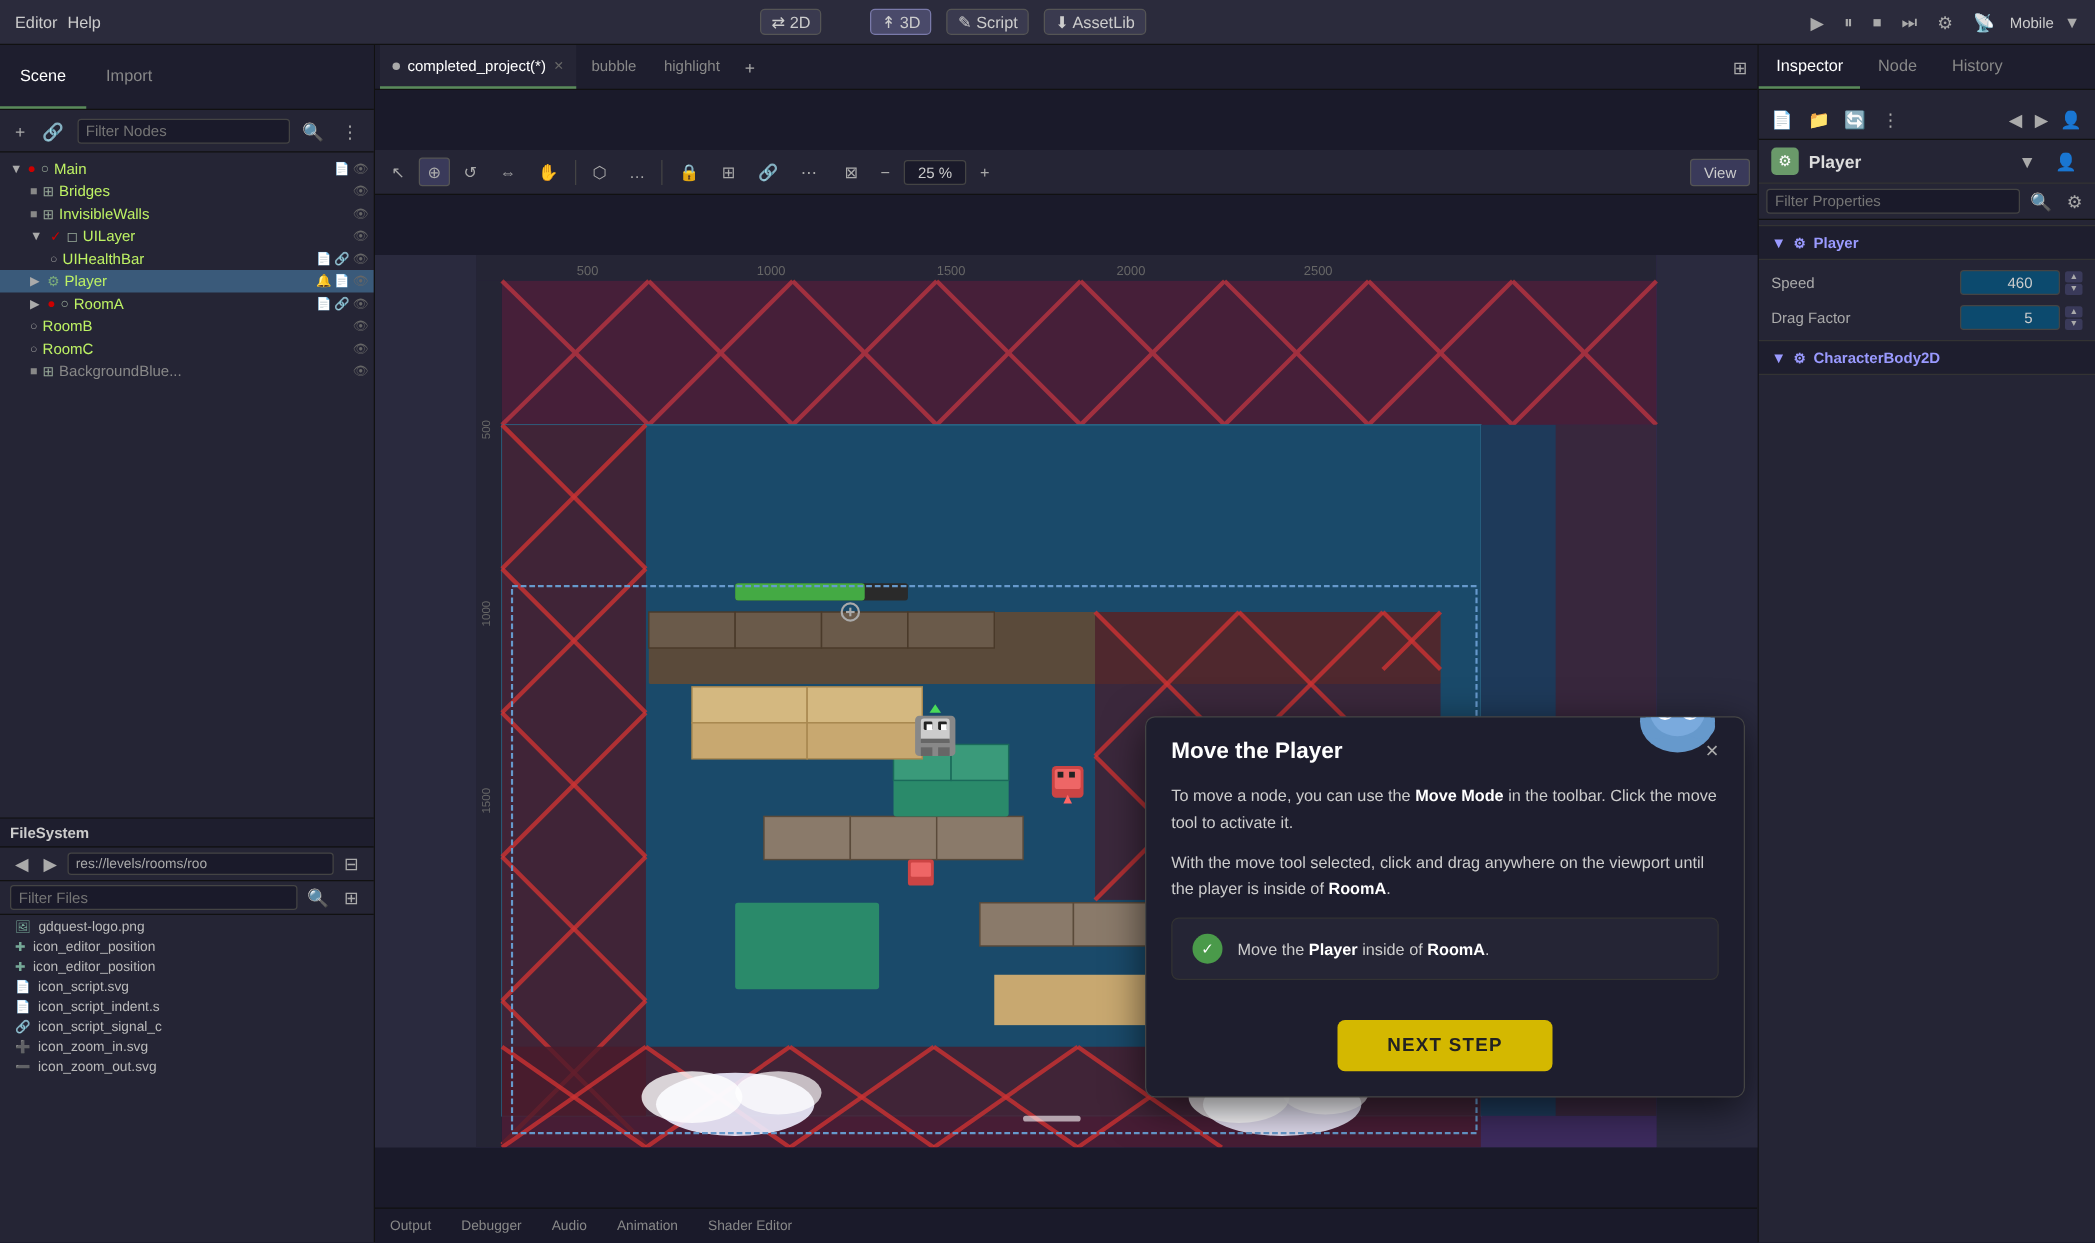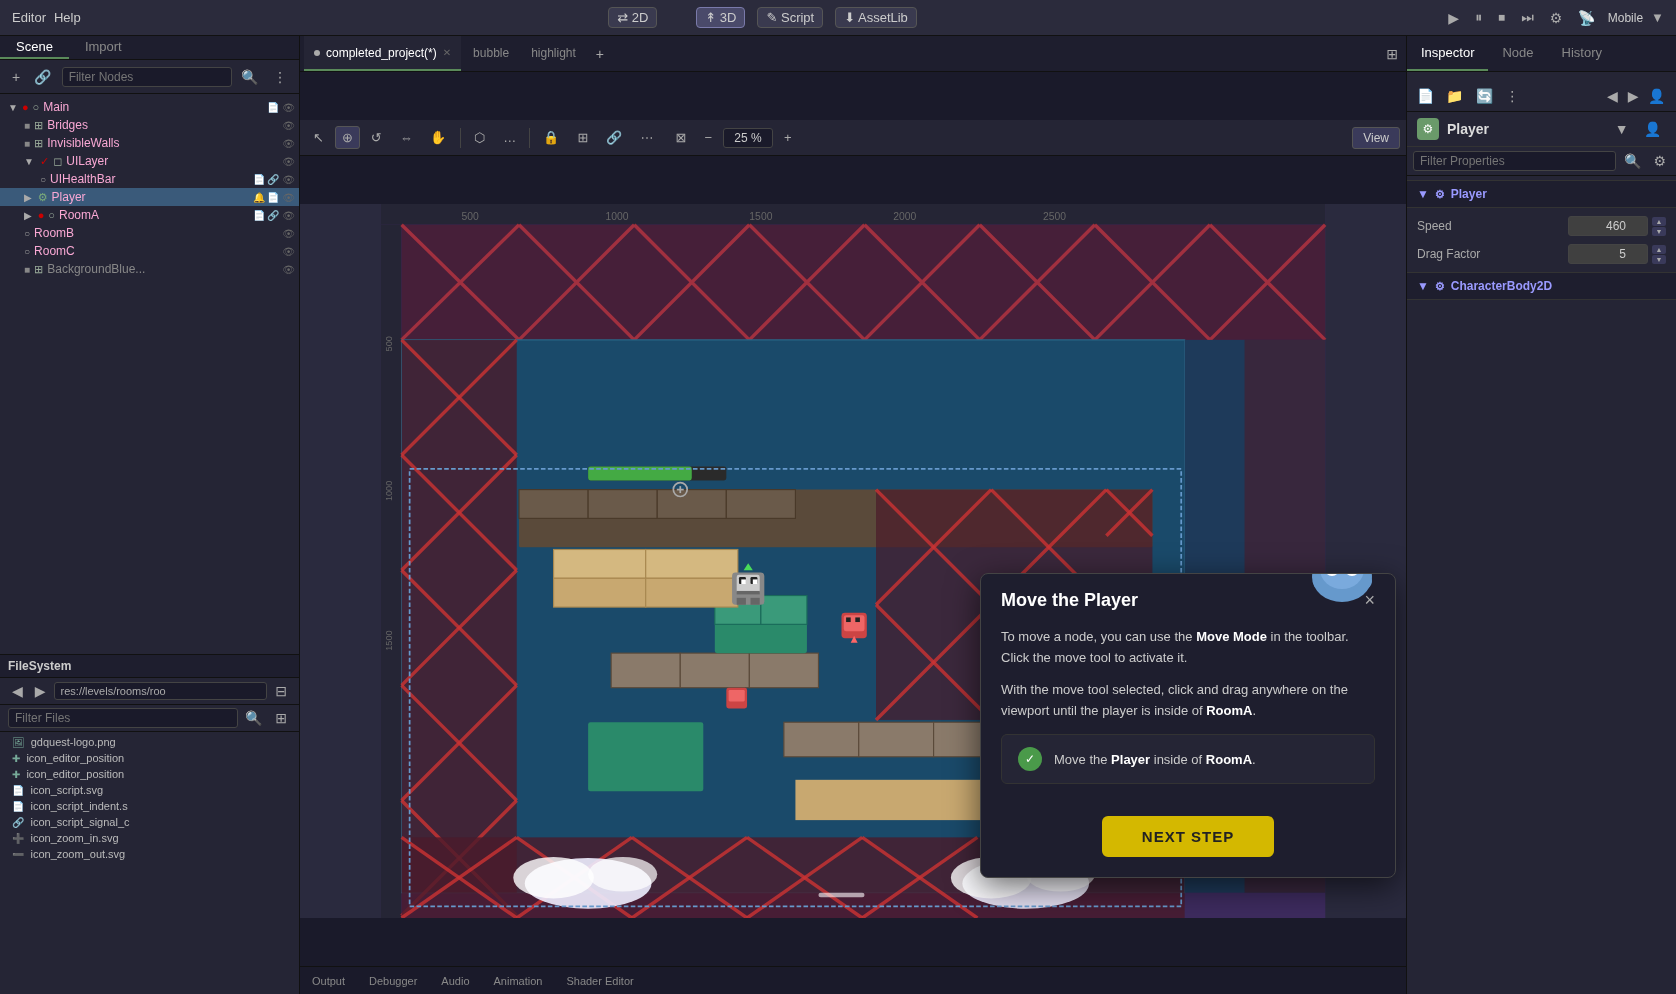--- a/index.html
+++ b/index.html
@@ -71,21 +71,21 @@
       display: flex;
       flex-direction: column;
       flex-shrink: 0;
     }
 
     
     .scene-tabs {
       display: flex;
       background: #1e1e2e;
       border-bottom: 1px solid #111;
-      height: 24px;
+      height: 52px;
       align-items: center;
     }
     .scene-tab {
       padding: 0 16px;
       height: 100%;
       display: flex;
       align-items: center;
       font-size: 13px;
       cursor: pointer;
       border-bottom: 2px solid transparent;
@@ -138,21 +138,21 @@
       align-items: center;
       padding: 2px 4px;
       gap: 4px;
       cursor: pointer;
       font-size: 12px;
       white-space: nowrap;
     }
     .tree-item.selected { background: #3a5a7a; }
     .tree-item .indent { display: inline-block; }
     .tree-item .node-icon { font-size: 11px; color: #9a9; }
-    .tree-item .node-name { flex: 1; color: #f9a8d4; }
+    .tree-item .node-name { flex: 1; color: #bef264; }
     .tree-item .node-actions { display: flex; gap: 2px; color: #666; font-size: 10px; }
 
     
     .filesystem-panel {
       height: 340px;
       border-top: 1px solid #111;
       display: flex;
       flex-direction: column;
     }
     .fs-header {
@@ -374,21 +374,21 @@
       flex: 1;
       color: #aaa;
       font-size: 12px;
     }
     .prop-value {
       display: flex;
       align-items: center;
       gap: 4px;
     }
     .prop-input {
-      background: #404040;
+      background: #0c4a6e;
       border: 1px solid #444;
       color: #ccc;
       padding: 2px 6px;
       border-radius: 3px;
       font-size: 12px;
       width: 80px;
       text-align: right;
     }
     .prop-spinner {
       display: flex;
@@ -431,21 +431,21 @@
       border-radius: 3px;
       font-size: 12px;
       cursor: pointer;
     }
 
     
     .tutorial-modal {
       position: absolute;
       bottom: 60px;
       right: 30px;
-      width: 416px;
+      width: 480px;
       background: #1e1e2e;
       border: 1px solid #444;
       border-radius: 8px;
       box-shadow: 0 8px 32px rgba(0,0,0,0.6);
       overflow: hidden;
       pointer-events: all;
     }
 
     .modal-header {
       display: flex;

